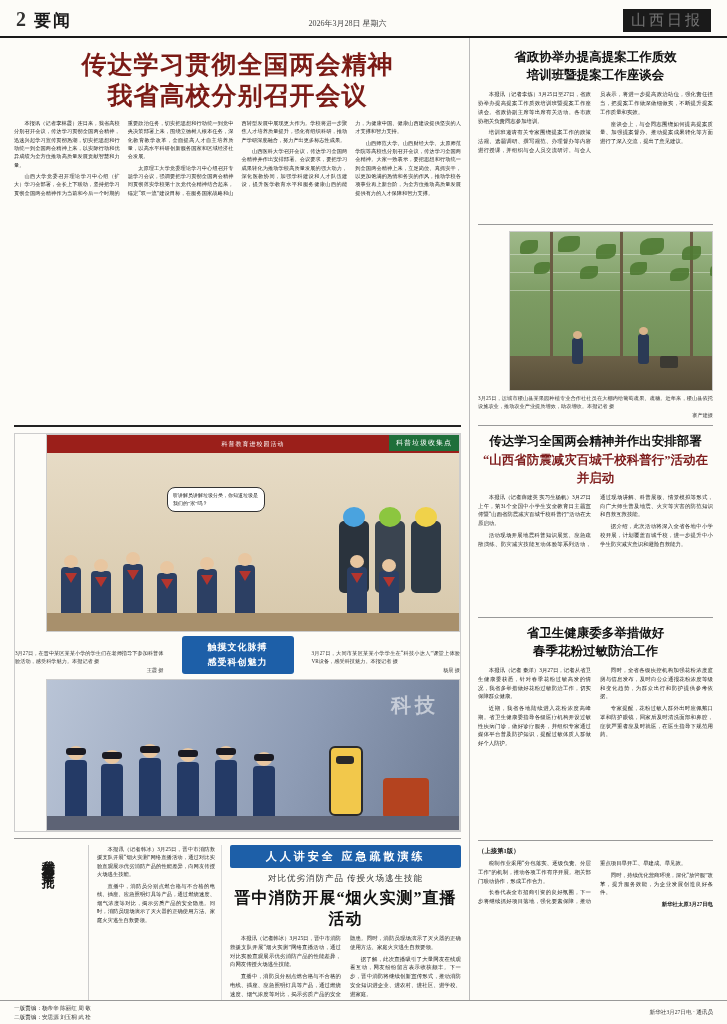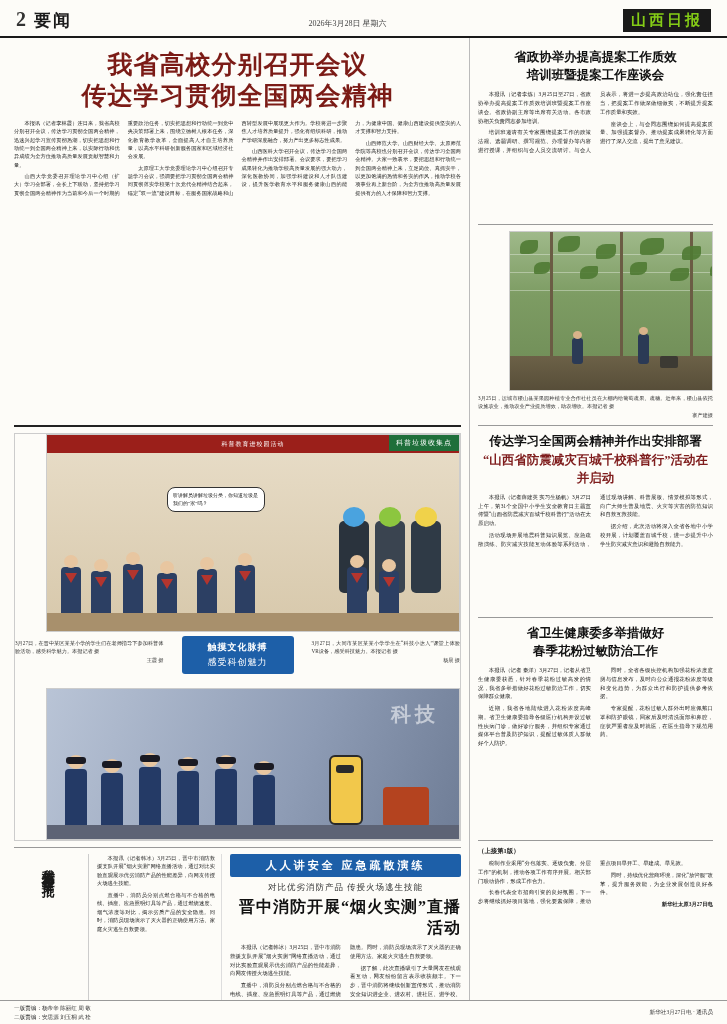--- a/index.html
+++ b/index.html
@@ -18,21 +18,21 @@
     display:flex;align-items:flex-end;justify-content:space-between;
     padding:14px 16px 4px 16px;
     border-bottom:2px solid #1a1a1a;
     height:38px;box-sizing:border-box;
   }
   .mast-left{display:flex;align-items:baseline;gap:8px;}
   .mast-pagenum{font-size:20px;font-weight:bold;color:#333;}
   .mast-section{font-size:17px;font-weight:bold;letter-spacing:2px;font-family:Liberation Mono, monospace;}
   .mast-mid{font-size:8px;color:#444;margin-bottom:3px;}
   .mast-logo{
-    background:#1a1a1a;color:#84cc16;font-size:15px;font-weight:bold;
+    background:#1a1a1a;color:#737373;font-size:15px;font-weight:normal;
     padding:2px 8px;letter-spacing:3px;
     font-family:"DejaVu Serif",serif;
   }
 
   
   .body-wrap{display:flex;height:986px;box-sizing:border-box;}
   .col-left{width:470px;box-sizing:border-box;padding:6px 8px 0 14px;border-right:1px solid #bbb;}
   .col-right{width:257px;box-sizing:border-box;padding:6px 14px 14px 8px;}
 
   
@@ -90,29 +90,29 @@
     display:flex;align-items:center;justify-content:center;letter-spacing:1px;}
   .greenbar{position:absolute;top:0;right:0;background:#1f6f3a;color:#fff;font-size:7px;padding:3px 7px;letter-spacing:1px;}
 
   
   .mag-strip{
     background:#1d5fa8;color:#fff;border-radius:3px;
     display:flex;flex-direction:column;align-items:center;justify-content:center;
     padding:5px 4px;width:104px;
   }
   .mag-strip .l1{font-size:9px;font-weight:bold;letter-spacing:1px;}
-  .mag-strip .l2{font-size:9px;font-weight:normal;letter-spacing:1px;margin-top:2px;}
+  .mag-strip .l2{font-size:9px;font-weight:bold;letter-spacing:1px;margin-top:2px;}
 
   
   .safety-band{
     background:#1d5fa8;color:#fff;text-align:center;font-size:11px;font-weight:bold;
     letter-spacing:3px;padding:4px 0;border-radius:2px;
   }
   .safety-sub{text-align:center;font-size:8.5px;color:#333;margin:5px 0 3px;letter-spacing:1px;}
-  .safety-title{text-align:right;font-size:16px;font-weight:bold;color:#111;letter-spacing:1px;margin-bottom:4px;}
+  .safety-title{text-align:center;font-size:16px;font-weight:bold;color:#111;letter-spacing:1px;margin-bottom:4px;}
 
   
   .vert-head{
     writing-mode:vertical-rl;text-orientation:upright;
     font-size:13px;font-weight:bold;line-height:1.5;letter-spacing:2px;
     height:150px;margin:4px auto 0 auto;
   }
 
   
   .bottom-strip{
@@ -134,22 +134,22 @@
     </div>
     <div class="mast-mid">2026年3月28日 星期六</div>
     <div class="mast-logo">山西日报</div>
   </div>
 
   <div class="body-wrap">
 
     <div class="col-left">
 
       <div class="headline-main">
+        <div>传达学习贯彻全国两会精神</div>
         <div>我省高校分别召开会议</div>
-        <div>传达学习贯彻全国两会精神</div>
       </div>
 
       <div class="cols4" style="height:300px;overflow:hidden;">
         <p class="para">本报讯（记者李林霞）连日来，我省高校分别召开会议，传达学习贯彻全国两会精神，迅速兴起学习宣传贯彻热潮，切实把思想和行动统一到全国两会精神上来，以实际行动和优异成绩为全方位推动高质量发展贡献智慧和力量。</p>
         <p class="para">山西大学党委召开理论学习中心组（扩大）学习会部署，会长上下联动，坚持把学习贯彻全国两会精神作为当前和今后一个时期的重要政治任务，切实把思想和行动统一到党中央决策部署上来，围绕立德树人根本任务，深化教育教学改革，全面提高人才自主培养质量，以高水平科研创新服务国家和区域经济社会发展。</p>
         <p class="para">太原理工大学党委理论学习中心组召开专题学习会议，强调要把学习贯彻全国两会精神同贯彻落实学校第十次党代会精神结合起来，锚定“双一流”建设目标，在服务国家战略和山西转型发展中展现更大作为。学校将进一步聚焦人才培养质量提升，强化有组织科研，推动产学研深度融合，努力产出更多标志性成果。</p>
         <p class="para">山西医科大学召开会议，传达学习全国两会精神并作出安排部署。会议要求，要把学习成果转化为推动学校高质量发展的强大动力，深化医教协同，加强学科建设和人才队伍建设，提升医学教育水平和服务健康山西的能力，为健康中国、健康山西建设提供坚实的人才支撑和智力支持。</p>
         <p class="para">山西师范大学、山西财经大学、太原师范学院等高校也分别召开会议，传达学习全国两会精神。大家一致表示，要把思想和行动统一到全国两会精神上来，立足岗位、真抓实干，以更加饱满的热情和务实的作风，推动学校各项事业再上新台阶，为全方位推动高质量发展提供有力的人才保障和智力支撑。</p>
       </div>
 
@@ -173,21 +173,21 @@
           <div class="kid" style="left:44px;height:50px;"></div>
           <div class="kid" style="left:76px;height:57px;"></div>
           <div class="kid" style="left:110px;height:48px;"></div>
           <div class="kid" style="left:150px;height:52px;"></div>
           <div class="kid" style="left:188px;height:56px;"></div>
           <div class="kid" style="left:300px;height:54px;"></div>
           <div class="kid" style="left:332px;height:50px;"></div>
           <div style="position:absolute;left:0;right:0;bottom:0;height:18px;background:#a8906c;"></div>
         </div>
 
-        <div style="display:flex;gap:18px;align-items:flex-start;margin:4px 0 14px;">
+        <div style="display:flex;gap:18px;align-items:flex-end;margin:4px 0 5px;">
           <div style="flex:1;">
             <div class="cap">3月27日，在晋中某区某某小学的学生们在老师指导下参加科普体验活动，感受科学魅力。本报记者 摄</div>
             <div class="cap-right">王霞 摄</div>
           </div>
           <div class="mag-strip">
             <div class="l1">触摸文化脉搏</div>
             <div class="l2">感受科创魅力</div>
           </div>
           <div style="flex:1;">
             <div class="cap">3月27日，大同市某区某某小学学生在“科技小达人”课堂上体验VR设备，感受科技魅力。本报记者 摄</div>

